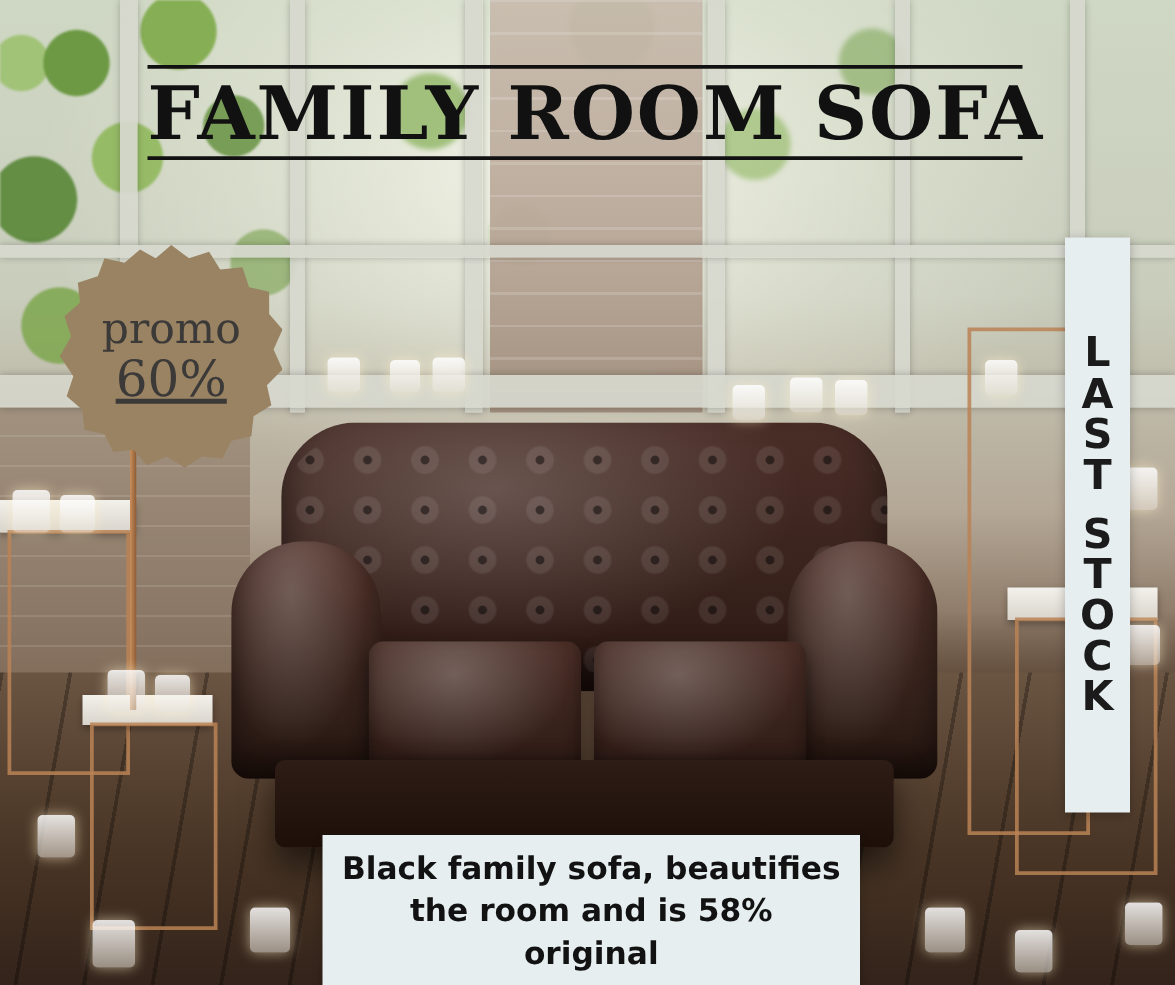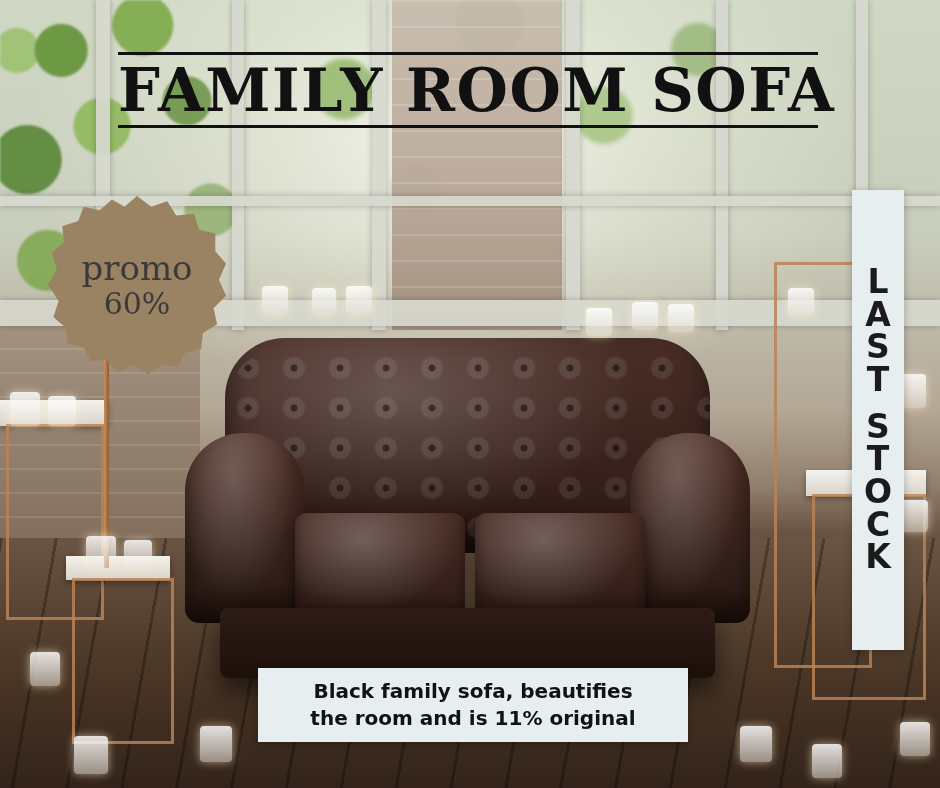--- a/index.html
+++ b/index.html
@@ -185,21 +185,21 @@
     clip-path: polygon(
       50% 0%, 58% 6%, 67% 3%, 72% 11%, 82% 10%, 85% 19%, 94% 21%, 94% 31%,
       100% 38%, 96% 47%, 100% 56%, 93% 63%, 95% 72%, 87% 77%, 86% 86%, 77% 88%,
       73% 96%, 64% 95%, 56% 100%, 48% 95%, 39% 99%, 33% 92%, 24% 93%, 20% 85%,
       11% 83%, 10% 74%, 3% 68%, 6% 59%, 0% 50%, 5% 41%, 2% 32%, 9% 26%,
       8% 17%, 17% 14%, 20% 6%, 29% 8%, 36% 2%, 43% 6%
     );
     box-shadow: 0 2px 10px rgba(0,0,0,0.3);
   }
   .promo .l1 { font-size: 34px; }
-  .promo .l2 { font-size: 30px; }
+  .promo .l2 { font-size: 40px; text-decoration: underline; }
 
   
   .laststock {
     position: absolute; right: 36px; top: 190px; width: 52px; height: 460px;
     background: #e7eef0;
     display: flex; flex-direction: column; align-items: center; justify-content: center;
     font-family: "DejaVu Sans", sans-serif;
     font-weight: 700;
     font-size: 33px;
     color: #1b1b1b;
@@ -210,21 +210,21 @@
   .laststock span { display: block; }
   .laststock .gap { height: 14px; }
 
   
   .caption {
     position: absolute; left: 258px; top: 668px; width: 430px;
     background: #e7eef0;
     color: #121212;
     font-family: "DejaVu Sans", sans-serif;
     font-weight: 700;
-    font-size: 20px;
+    font-size: 25px;
     line-height: 1.35;
     text-align: center;
     padding: 10px 12px;
     box-sizing: border-box;
     box-shadow: 0 2px 8px rgba(0,0,0,0.25);
   }
 </style>
 </head>
 <body>
 
@@ -307,16 +307,16 @@
     <span class="gap"></span>
     <span>S</span>
     <span>T</span>
     <span>O</span>
     <span>C</span>
     <span>K</span>
   </div>
 
   <div class="caption">
     <div>Black family sofa, beautifies</div>
-    <div>the room and is 11% original</div>
+    <div>the room and is 58% original</div>
   </div>
 
 </div>
 
 </body></html>

